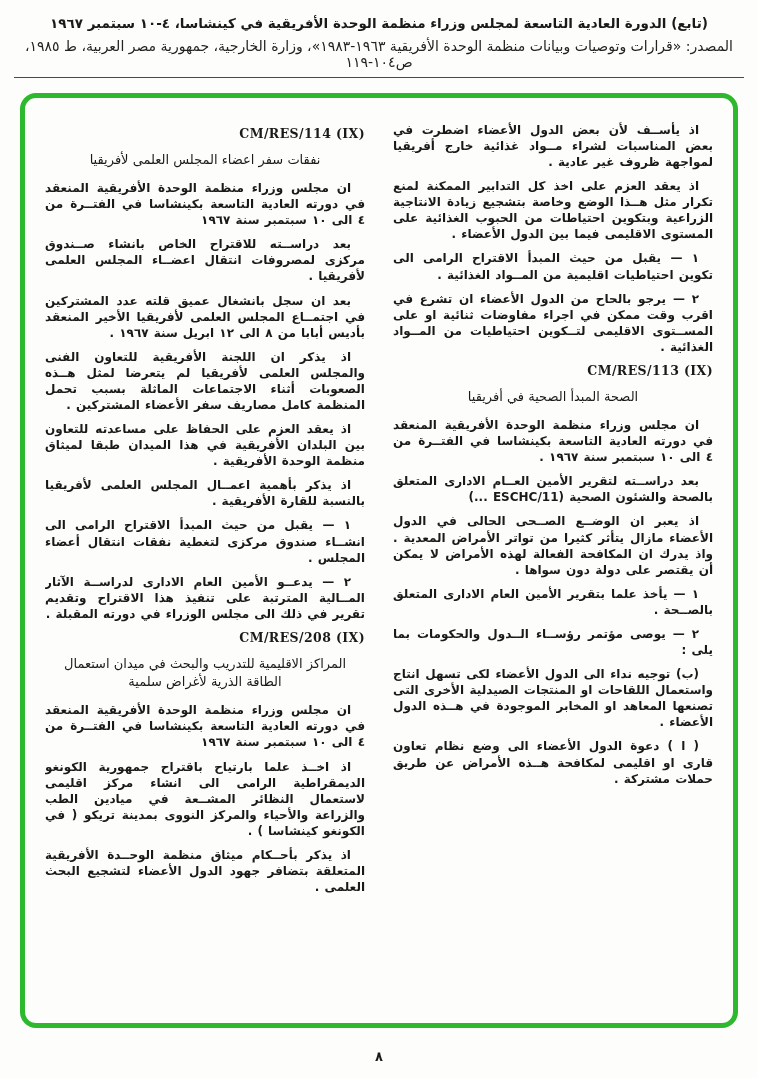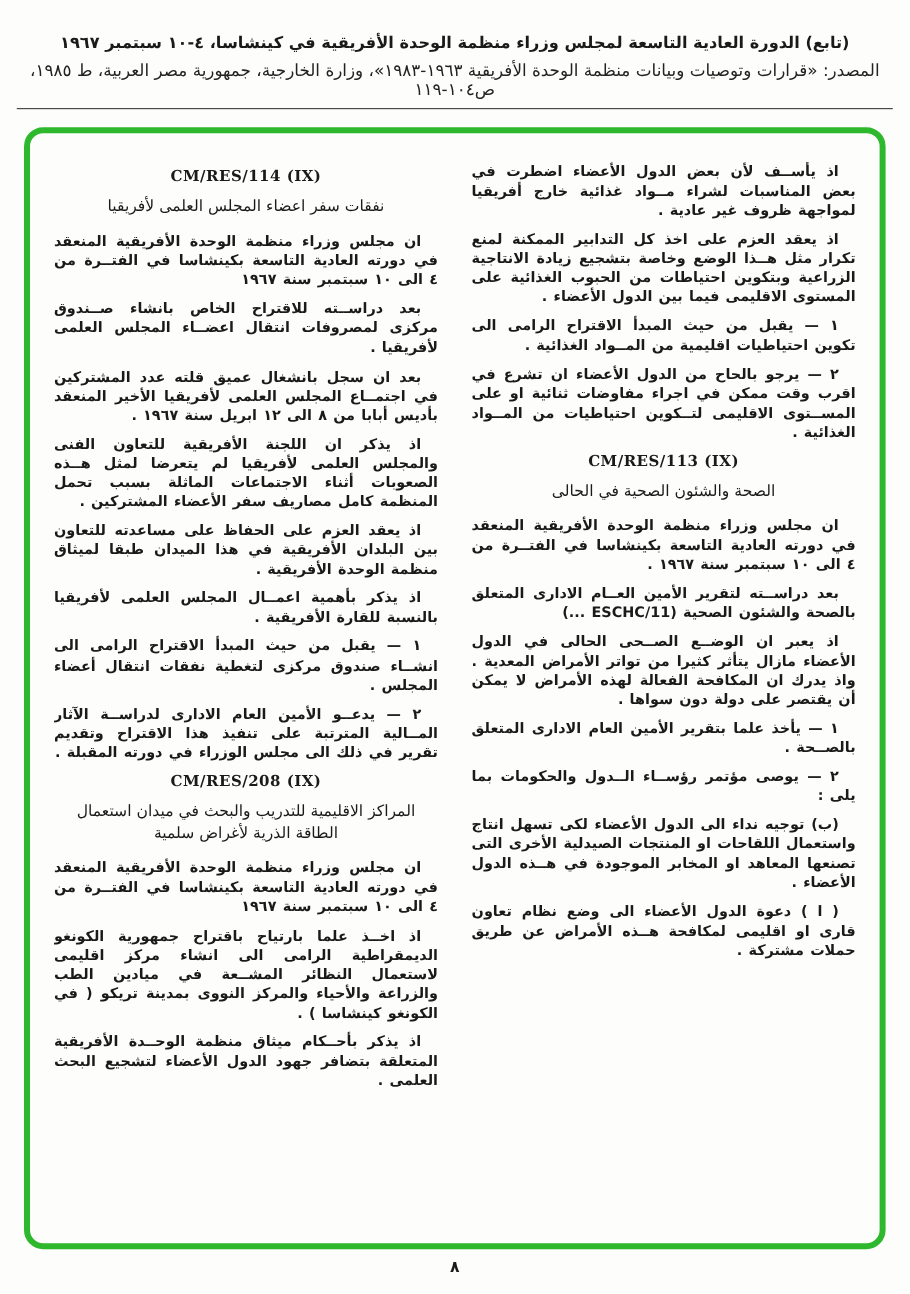--- a/index.html
+++ b/index.html
@@ -8,21 +8,21 @@
     background:#fdfdfb;
     position:relative;
     font-family:"DejaVu Sans",sans-serif;
     color:#1a1a1a;
     overflow:hidden;
   }
   
   .page-header{
     direction:rtl;
     text-align:center;
-    margin:13px 14px;
+    margin:0 14px;
     padding:14px 4px 7px;
     border-bottom:1px solid #4a4a4a;
   }
   .doc-title{
     font-weight:bold;
     font-size:13.5px;
     line-height:1.4;
   }
   .doc-source{
     font-size:14px;
@@ -57,21 +57,21 @@
     font-size:12px;
     line-height:1.34;
     text-align:justify;
     text-indent:14px;
     margin:0 0 8px;
     word-spacing:1px;
     font-weight:bold;
   }
   .res-code{
     direction:ltr;
-    text-align:center;
+    text-align:right;
     font-family:"DejaVu Serif","Liberation Serif",serif;
     font-weight:bold;
     font-size:12.5px;
     letter-spacing:.4px;
     margin:4px 0 10px;
   }
   .section-title{
     text-align:center;
     font-weight:normal;
     font-size:13px;
@@ -97,21 +97,21 @@
 </header>
 
 <div class="frame" style="border-color: rgb(46, 184, 46);">
   <div class="columns">
     <div class="col" id="col-right">
         <p class="block para">اذ يأســف لأن بعض الدول الأعضاء اضطرت في بعض المناسبات لشراء مــواد غذائية خارج أفريقيا لمواجهة ظروف غير عادية .</p>
         <p class="block para">اذ يعقد العزم على اخذ كل التدابير الممكنة لمنع تكرار مثل هــذا الوضع وخاصة بتشجيع زيادة الانتاجية الزراعية وبتكوين احتياطات من الحبوب الغذائية على المستوى الاقليمى فيما بين الدول الأعضاء .</p>
         <p class="block para">١ — يقبل من حيث المبدأ الاقتراح الرامى الى تكوين احتياطيات اقليمية من المــواد الغذائية .</p>
         <p class="block para">٢ — يرجو بالحاح من الدول الأعضاء ان تشرع في اقرب وقت ممكن في اجراء مفاوضات ثنائية او على المســتوى الاقليمى لتــكوين احتياطيات من المــواد الغذائية .</p>
         <div class="block res-code">CM/RES/113  (IX)</div>
-        <div class="block section-title">الصحة والشئون الصحية في الحالى</div>
+        <div class="block section-title">الصحة المبدأ الصحية في أفريقيا</div>
         <p class="block para">ان مجلس وزراء منظمة الوحدة الأفريقية المنعقد في دورته العادية التاسعة بكينشاسا في الفتــرة من ٤ الى ١٠ سبتمبر سنة ١٩٦٧ .</p>
         <p class="block para">بعد دراســته لتقرير الأمين العــام الادارى المتعلق بالصحة والشئون الصحية (ESCHC/11 ...)</p>
         <p class="block para">اذ يعبر ان الوضــع الصــحى الحالى في الدول الأعضاء مازال يتأثر كثيرا من تواتر الأمراض المعدية . واذ يدرك ان المكافحة الفعالة لهذه الأمراض لا يمكن أن يقتصر على دولة دون سواها .</p>
         <p class="block para">١ — يأخذ علما بتقرير الأمين العام الادارى المتعلق بالصــحة .</p>
         <p class="block para">٢ — يوصى مؤتمر رؤســاء الــدول والحكومات بما يلى :</p>
         <p class="block para">(ب) توجيه نداء الى الدول الأعضاء لكى تسهل انتاج واستعمال اللقاحات او المنتجات الصيدلية الأخرى التى تصنعها المعاهد او المخابر الموجودة في هــذه الدول الأعضاء .</p>
         <p class="block para">( ا ) دعوة الدول الأعضاء الى وضع نظام تعاون قارى او اقليمى لمكافحة هــذه الأمراض عن طريق حملات مشتركة .</p>
       </div>
     <div class="col" id="col-left">
         <div class="block res-code">CM/RES/114  (IX)</div>

